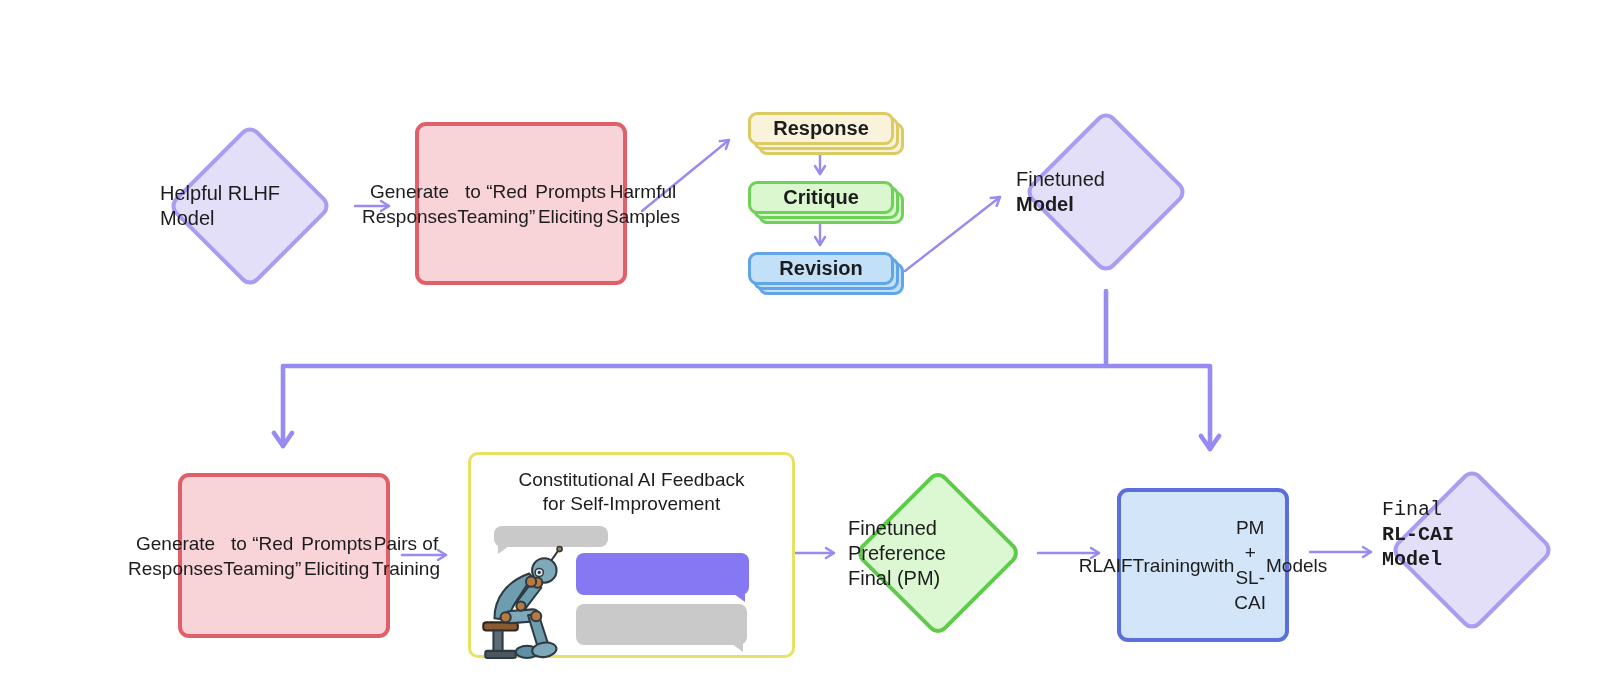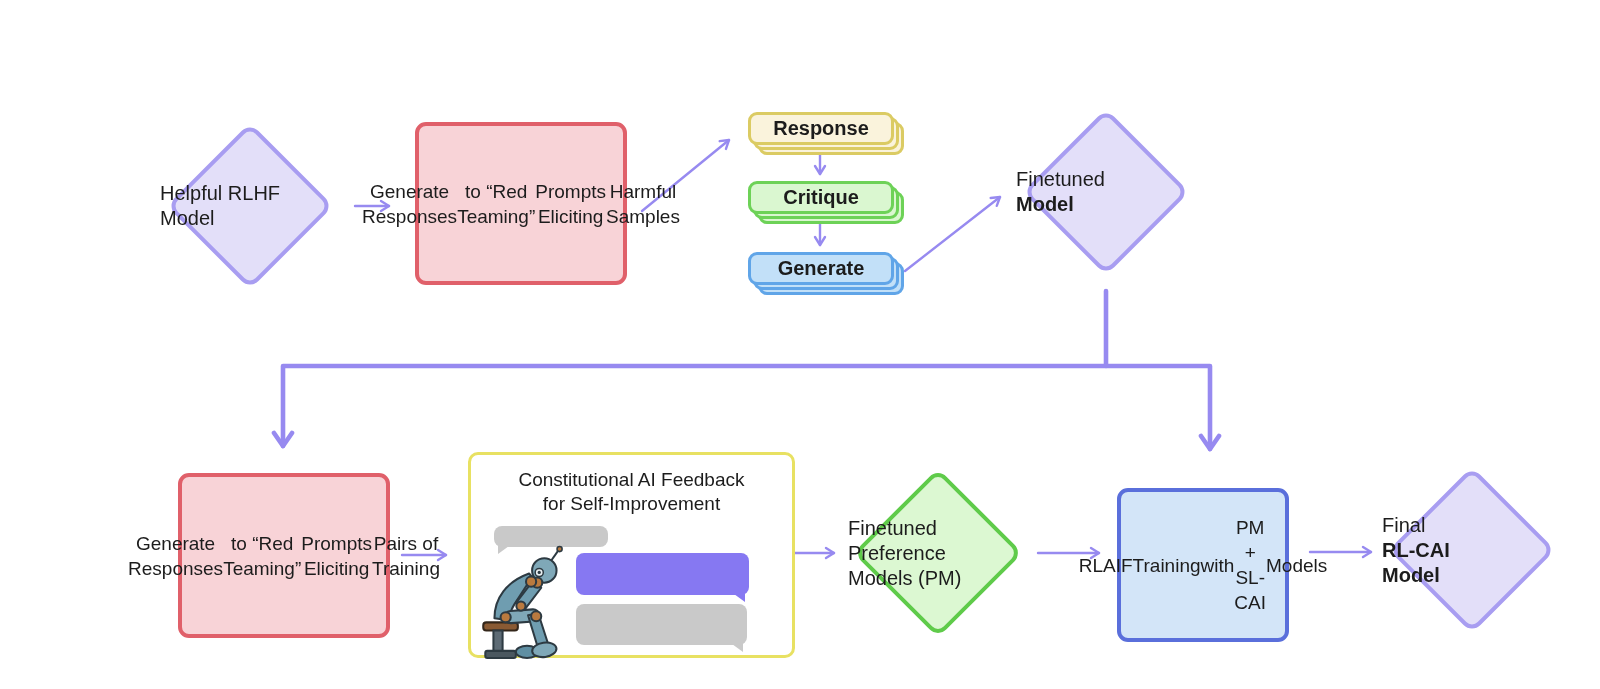--- a/index.html
+++ b/index.html
@@ -152,21 +152,21 @@
     <div class="card back1 crit"></div>
     <div class="card front crit textured">
       <span>Critique</span>
     </div>
   </div>
 
   <div class="stack" style="left:748px; top:252px;">
     <div class="card back2 revi"></div>
     <div class="card back1 revi"></div>
     <div class="card front revi textured">
-      <span>Generate</span>
+      <span>Revision</span>
     </div>
   </div>
 
   <div class="diamond lav textured" style="left:1047px; top:133px; width:118px; height:118px;"></div>
   <div class="dlabel" style="left:1106px; top:192px;">
     <div>Finetuned</div>
     <div class="b">Model</div>
   </div>
 
   <div class="nodebox red textured" style="left:178px; top:473px; width:212px; height:165px;">
@@ -216,31 +216,31 @@
       <circle cx="40" cy="60" r="4.5" fill="#b97a3f" stroke="#2d3a42" stroke-width="2"></circle>
       <circle cx="55" cy="70" r="5" fill="#b97a3f" stroke="#2d3a42" stroke-width="2"></circle>
       <circle cx="25" cy="71" r="5" fill="#b97a3f" stroke="#2d3a42" stroke-width="2"></circle>
     </svg>
   </div>
 
   <div class="diamond green textured" style="left:878px; top:493px; width:120px; height:120px;"></div>
   <div class="dlabel" style="left:938px; top:553px;">
     <div>Finetuned</div>
     <div>Preference</div>
-    <div>Models (PM)</div>
+    <div>Final (PM)</div>
   </div>
 
   <div class="nodebox blue textured" style="left:1117px; top:476px; width:172px; height:154px;margin-top:12px;">
     <div>RLAIF</div>
     <div>Training</div>
     <div>with</div>
     <div>PM + SL-CAI</div>
     <div>Models</div>
   </div>
 
   <div class="diamond lav textured" style="left:1413px; top:491px; width:118px; height:118px;"></div>
-  <div class="dlabel" style="left:1472px; top:550px;">
+  <div class="dlabel" style="left:1472px; top:534px;font-family:Liberation Mono, monospace;">
     <div>Final</div>
     <div class="b">RL-CAI</div>
     <div class="b">Model</div>
   </div>
 
 </div>
 
 </body></html>

